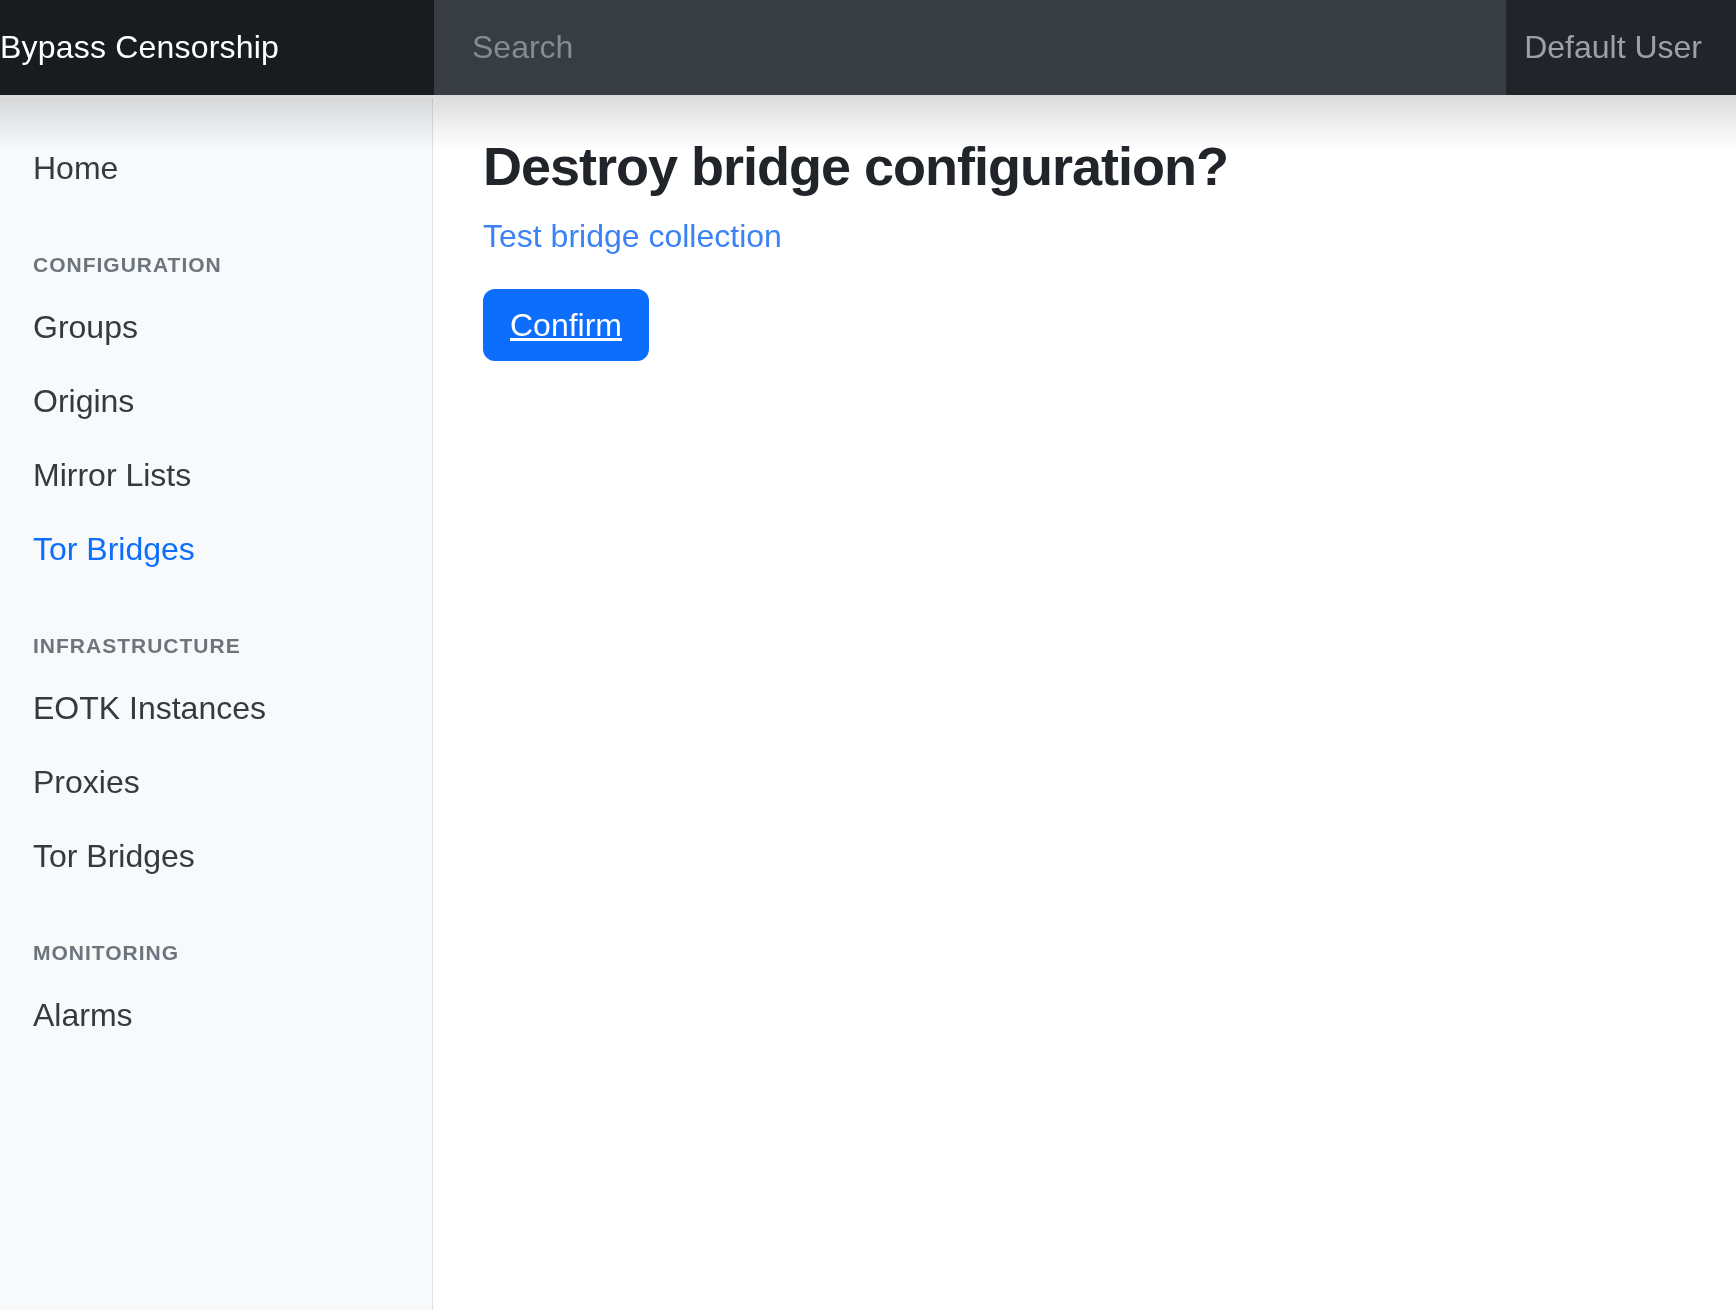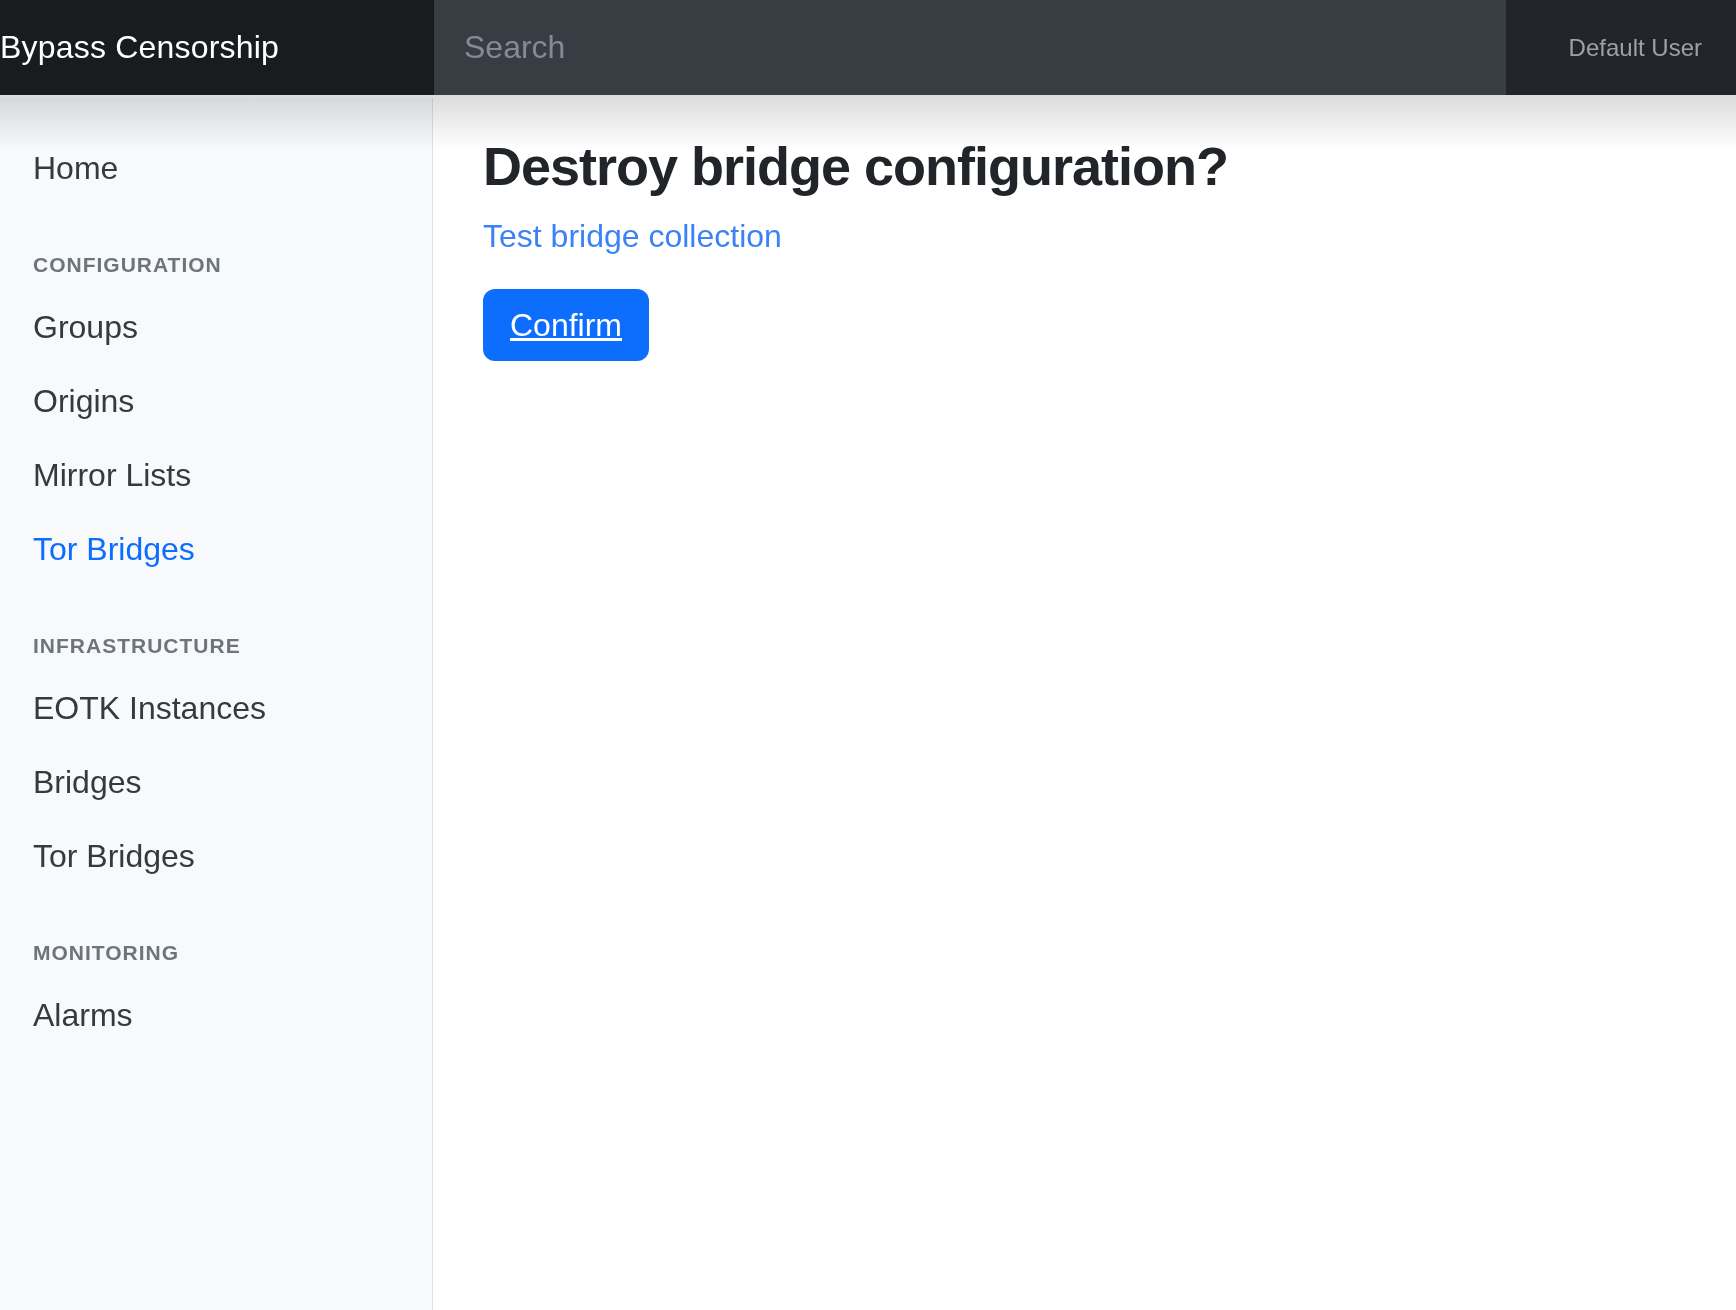--- a/index.html
+++ b/index.html
@@ -35,21 +35,21 @@
     letter-spacing: 0.2px;
     text-decoration: none;
     white-space: nowrap;
     cursor: pointer;
   }
   .search-block {
     flex: 1 1 auto;
     background: #383d43;
     display: flex;
     align-items: center;
-    padding-left: 28px;
+    padding-left: 36px;
     padding-right: 20px;
   }
   .search-input {
     width: 100%;
     background: transparent;
     border: none;
     outline: none;
     font-family: "Liberation Sans", sans-serif;
     font-size: 32px;
     color: #e9ecef;
@@ -60,21 +60,21 @@
     width: 230px;
     box-sizing: border-box;
     background: #212529;
     display: flex;
     align-items: center;
     justify-content: flex-end;
     padding-right: 34px;
   }
   .user-link {
     color: #9ba1a6;
-    font-size: 24px;
+    font-size: 32px;
     white-space: nowrap;
     cursor: pointer;
     text-decoration: none;
   }
 
   
   .navbar-shadow {
     position: absolute;
     top: 95px; left: 0; right: 0;
     height: 55px;
@@ -180,21 +180,21 @@
     <div class="nav-item">Home</div>
 
     <div class="section-heading">CONFIGURATION</div>
     <div class="nav-item">Groups</div>
     <div class="nav-item">Origins</div>
     <div class="nav-item">Mirror Lists</div>
     <div class="nav-item active">Tor Bridges</div>
 
     <div class="section-heading">INFRASTRUCTURE</div>
     <div class="nav-item">EOTK Instances</div>
-    <div class="nav-item">Bridges</div>
+    <div class="nav-item">Proxies</div>
     <div class="nav-item">Tor Bridges</div>
 
     <div class="section-heading">MONITORING</div>
     <div class="nav-item">Alarms</div>
   </aside>
 
   <div class="navbar-shadow"></div>
 
   <main class="main">
     <h1 class="page-title">Destroy bridge configuration?</h1>

